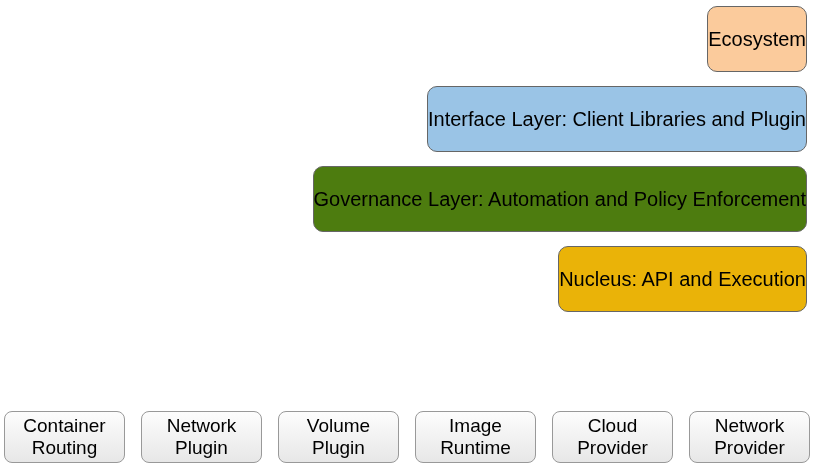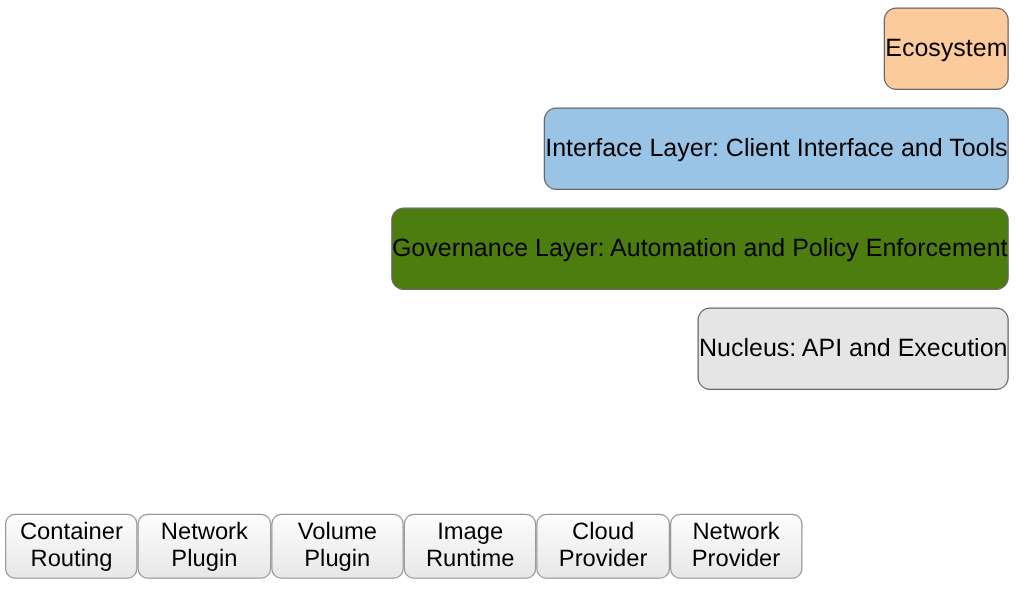--- a/index.html
+++ b/index.html
@@ -34,21 +34,21 @@
     align-items: center;
     justify-content: center;
     font-size: 20px;
     color: #000000;
     text-align: center;
   }
   .provider-row {
     position: absolute;
     left: 4px;
     top: 411px;
-    width: 638px;
+    width: 806px;
     display: flex;
     justify-content: space-between;
   }
   .provider-box {
     box-sizing: border-box;
     width: 121px;
     height: 52px;
     border: 1px solid #999999;
     border-radius: 8px;
     background: linear-gradient(to bottom, #fdfdfd 0%, #f3f3f3 45%, #e7e7e7 100%);
@@ -65,26 +65,26 @@
 </head>
 <body>
 
 <div class="canvas">
 
   <div class="stack">
     <div class="layer-bar" style="background-color: rgb(251, 203, 156);">
       <span>Ecosystem</span>
     </div>
     <div class="layer-bar" style="background-color: rgb(154, 196, 230);">
-      <span>Interface Layer: Client Interface and Tools</span>
+      <span>Interface Layer: Client Libraries and Plugin</span>
     </div>
     <div class="layer-bar" style="background-color: #4d7c0f;">
       <span>Governance Layer: Automation and Policy Enforcement</span>
     </div>
-    <div class="layer-bar" style="background-color: #e5e5e5;">
+    <div class="layer-bar" style="background-color: #eab308;">
       <span>Nucleus: API and Execution</span>
     </div>
   </div>
 
   <div class="provider-row">
     <div class="provider-box">
       <div>Container</div>
       <div>Routing</div>
     </div>
     <div class="provider-box">

